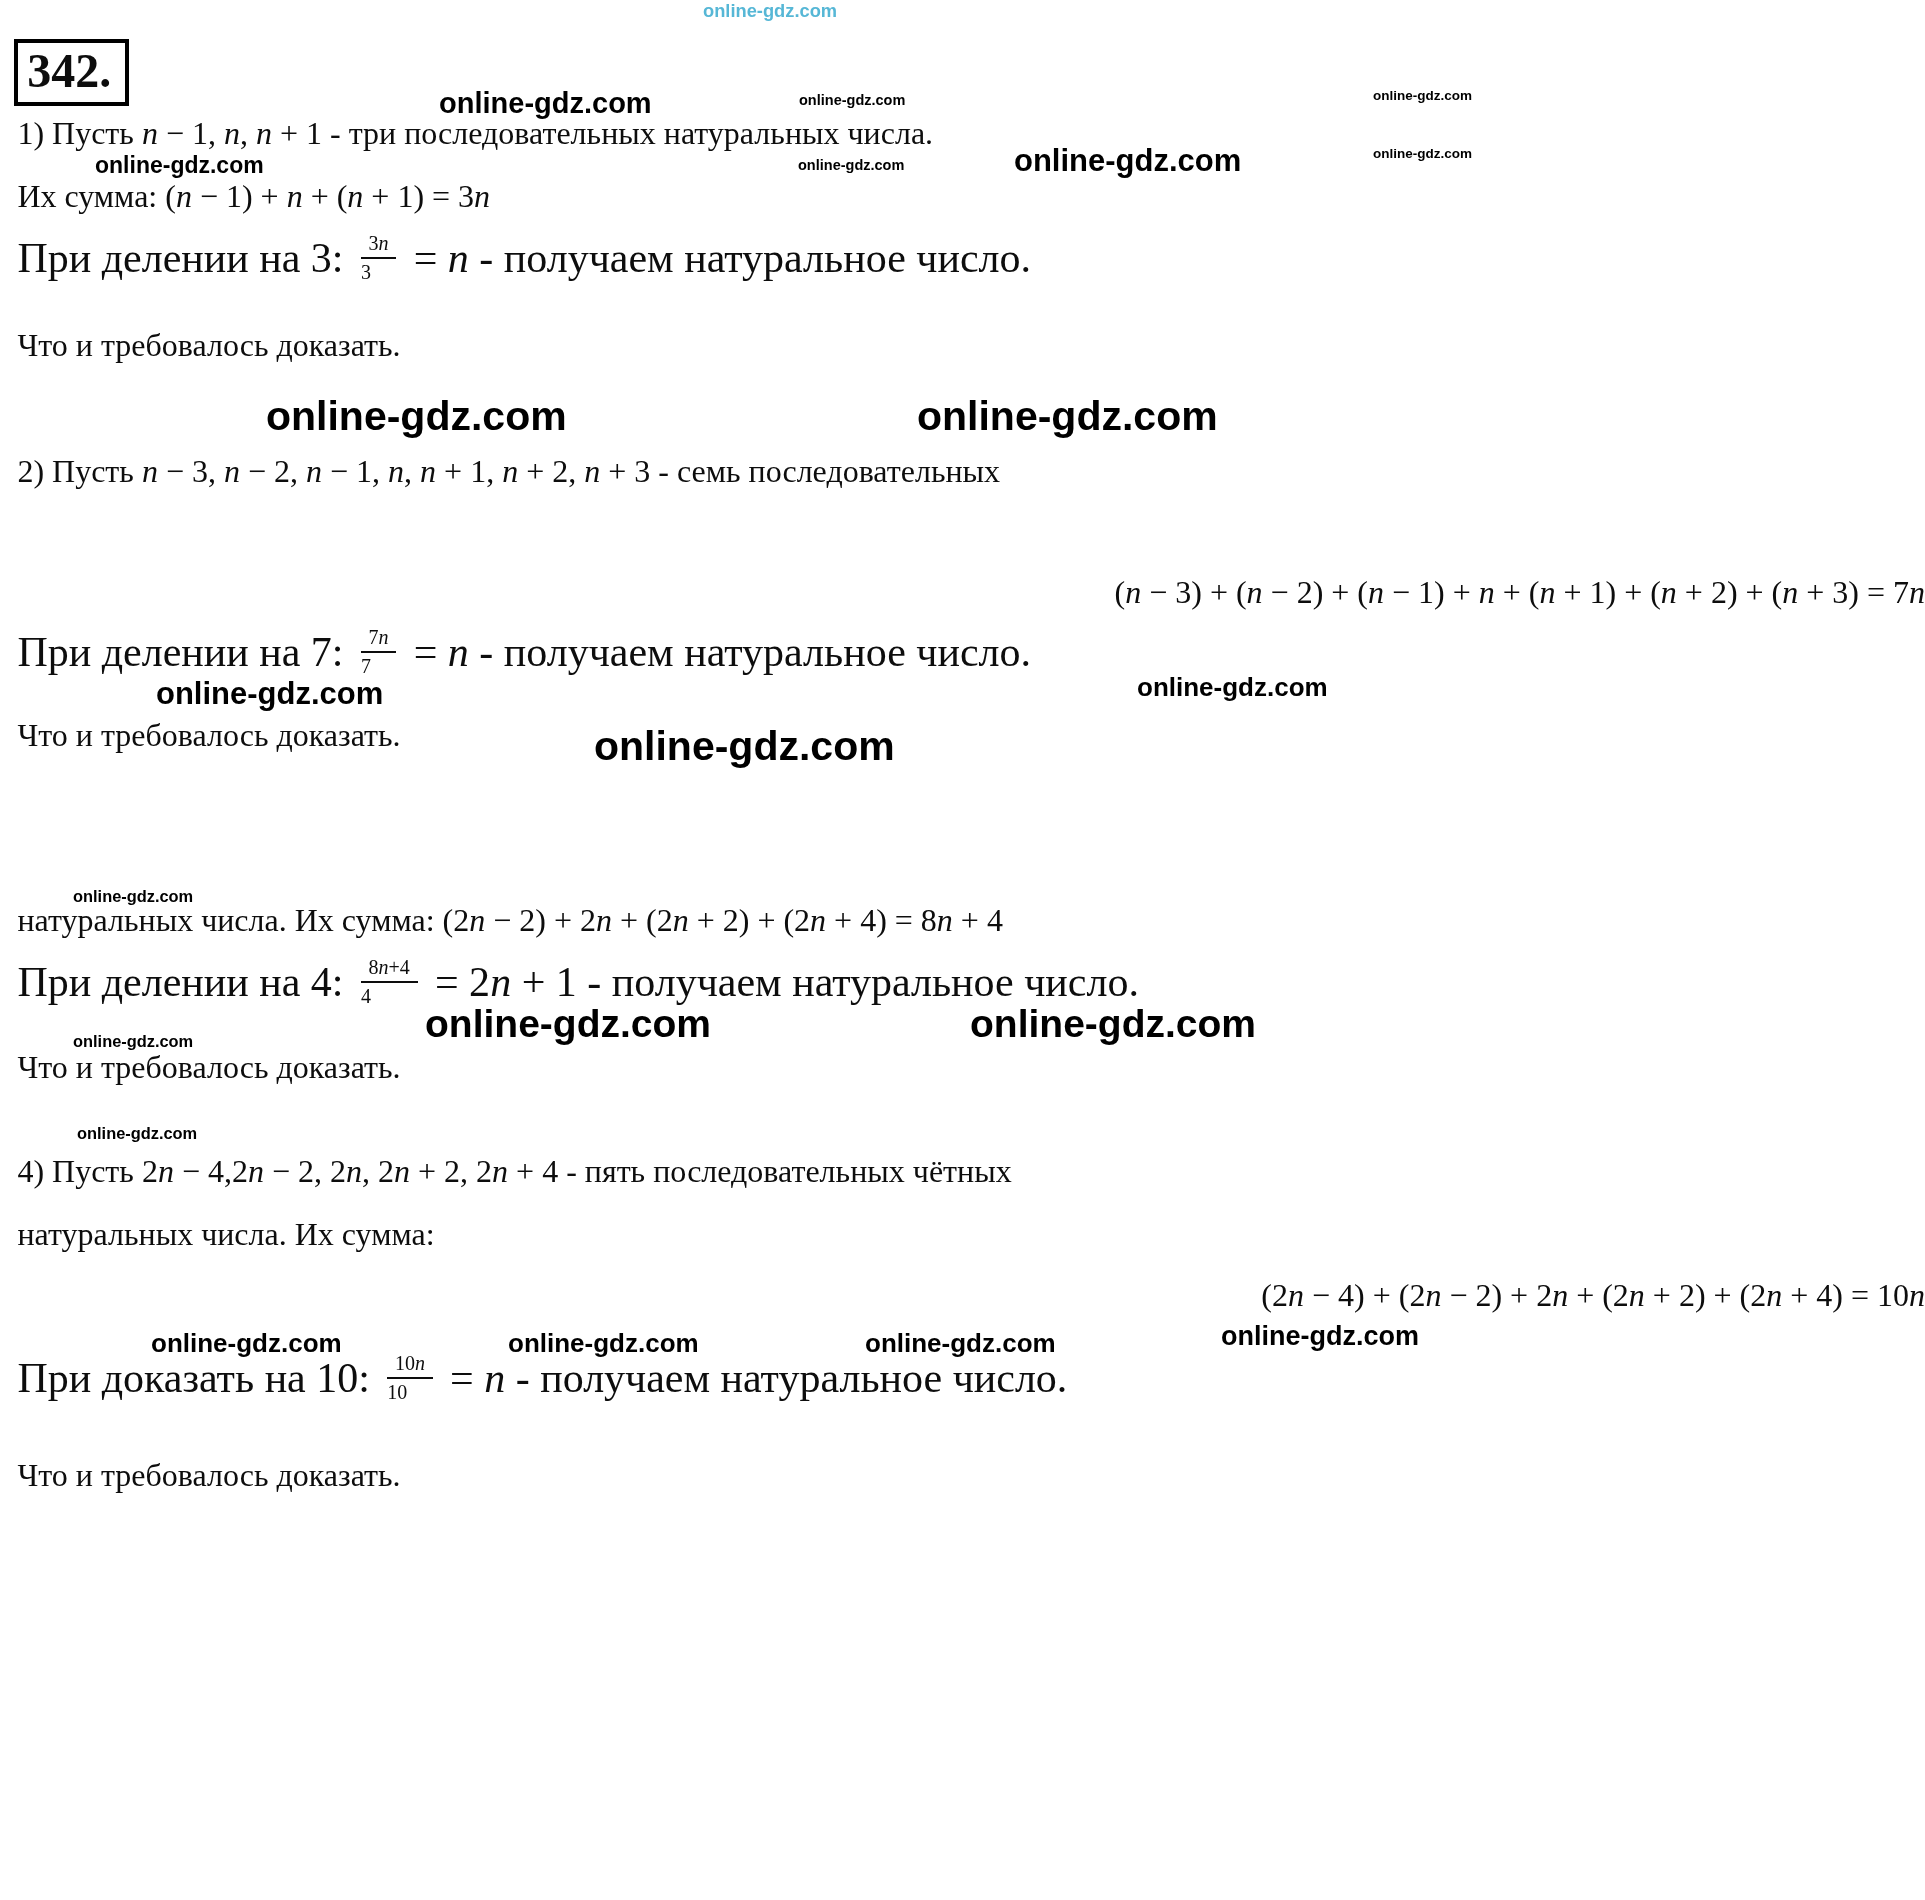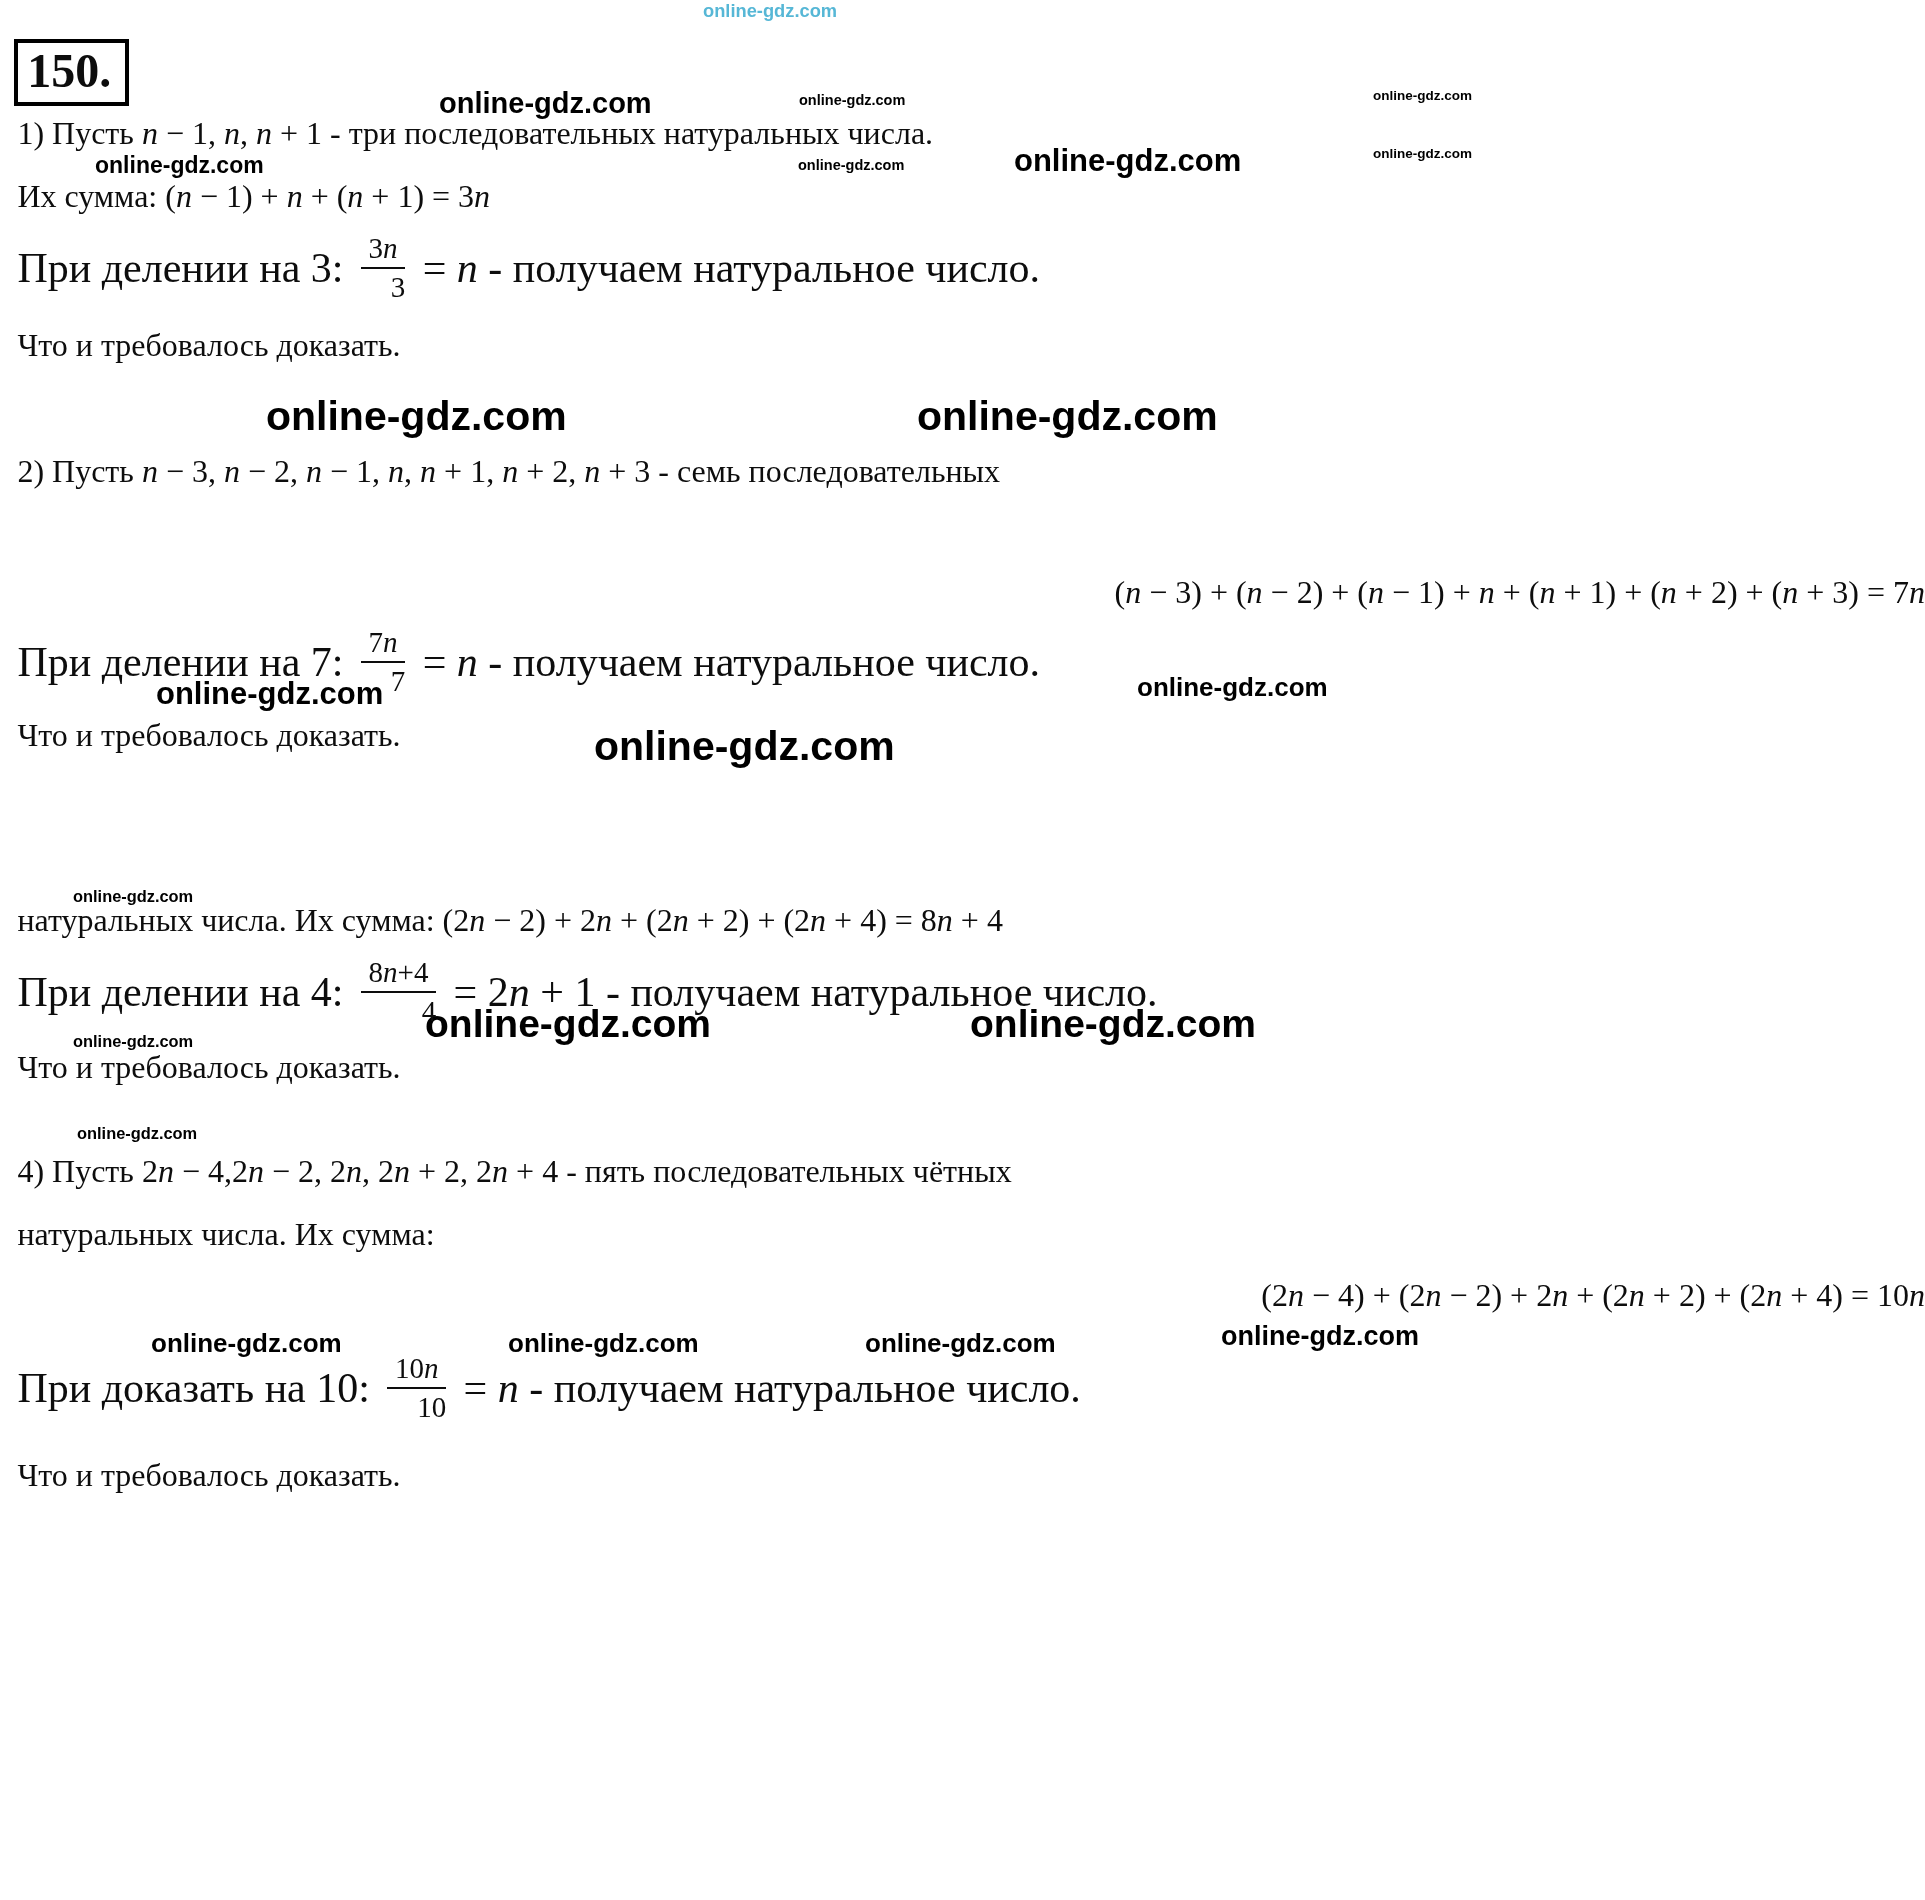--- a/index.html
+++ b/index.html
@@ -39,43 +39,43 @@
     left:17.4px;
     display:flex;
     align-items:center;
     gap:9.7px;
     font-size:42px;
     white-space:nowrap;
   }
   .frac {
     display:inline-flex;
     flex-direction:column;
-    align-items:flex-end;
-    font-size:29px;
+    align-items:flex-start;
+    font-size:20px;
     line-height:1.15;
     margin:0 7.7px;
   }
   .frac .num { border-bottom:2.9px solid #0d0d0d; padding:0 7.7px 1.9px; }
   .frac .den { padding-top:1.9px; }
   .wm {
     position:absolute;
     font-family:"Liberation Sans", sans-serif;
     font-weight:bold;
     color:#000;
     white-space:nowrap;
     line-height:1;
   }
   i { font-style:italic; }
 </style>
 </head>
 <body>
 
 <div class="page">
 
-  <div class="numbox">150.</div>
+  <div class="numbox">342.</div>
 
   <span class="wm" style="left: 703px; top: 1.9px; font-size: 18.3px; color: rgb(86, 183, 214);">online-gdz.com</span>
   <span class="wm" style="left:439px; top:89px; font-size:29px;">online-gdz.com</span>
   <span class="wm" style="left:799px; top:93px; font-size:14.5px;">online-gdz.com</span>
   <span class="wm" style="left:1373px; top:89px; font-size:13.5px;">online-gdz.com</span>
   <span class="wm" style="left:95px; top:154px; font-size:23px;">online-gdz.com</span>
   <span class="wm" style="left:798px; top:158px; font-size:14.5px;">online-gdz.com</span>
   <span class="wm" style="left:1014px; top:145px; font-size:31px;">online-gdz.com</span>
   <span class="wm" style="left:1373px; top:147px; font-size:13.5px;">online-gdz.com</span>
   <span class="wm" style="left:266px; top:396px; font-size:41px;">online-gdz.com</span>

